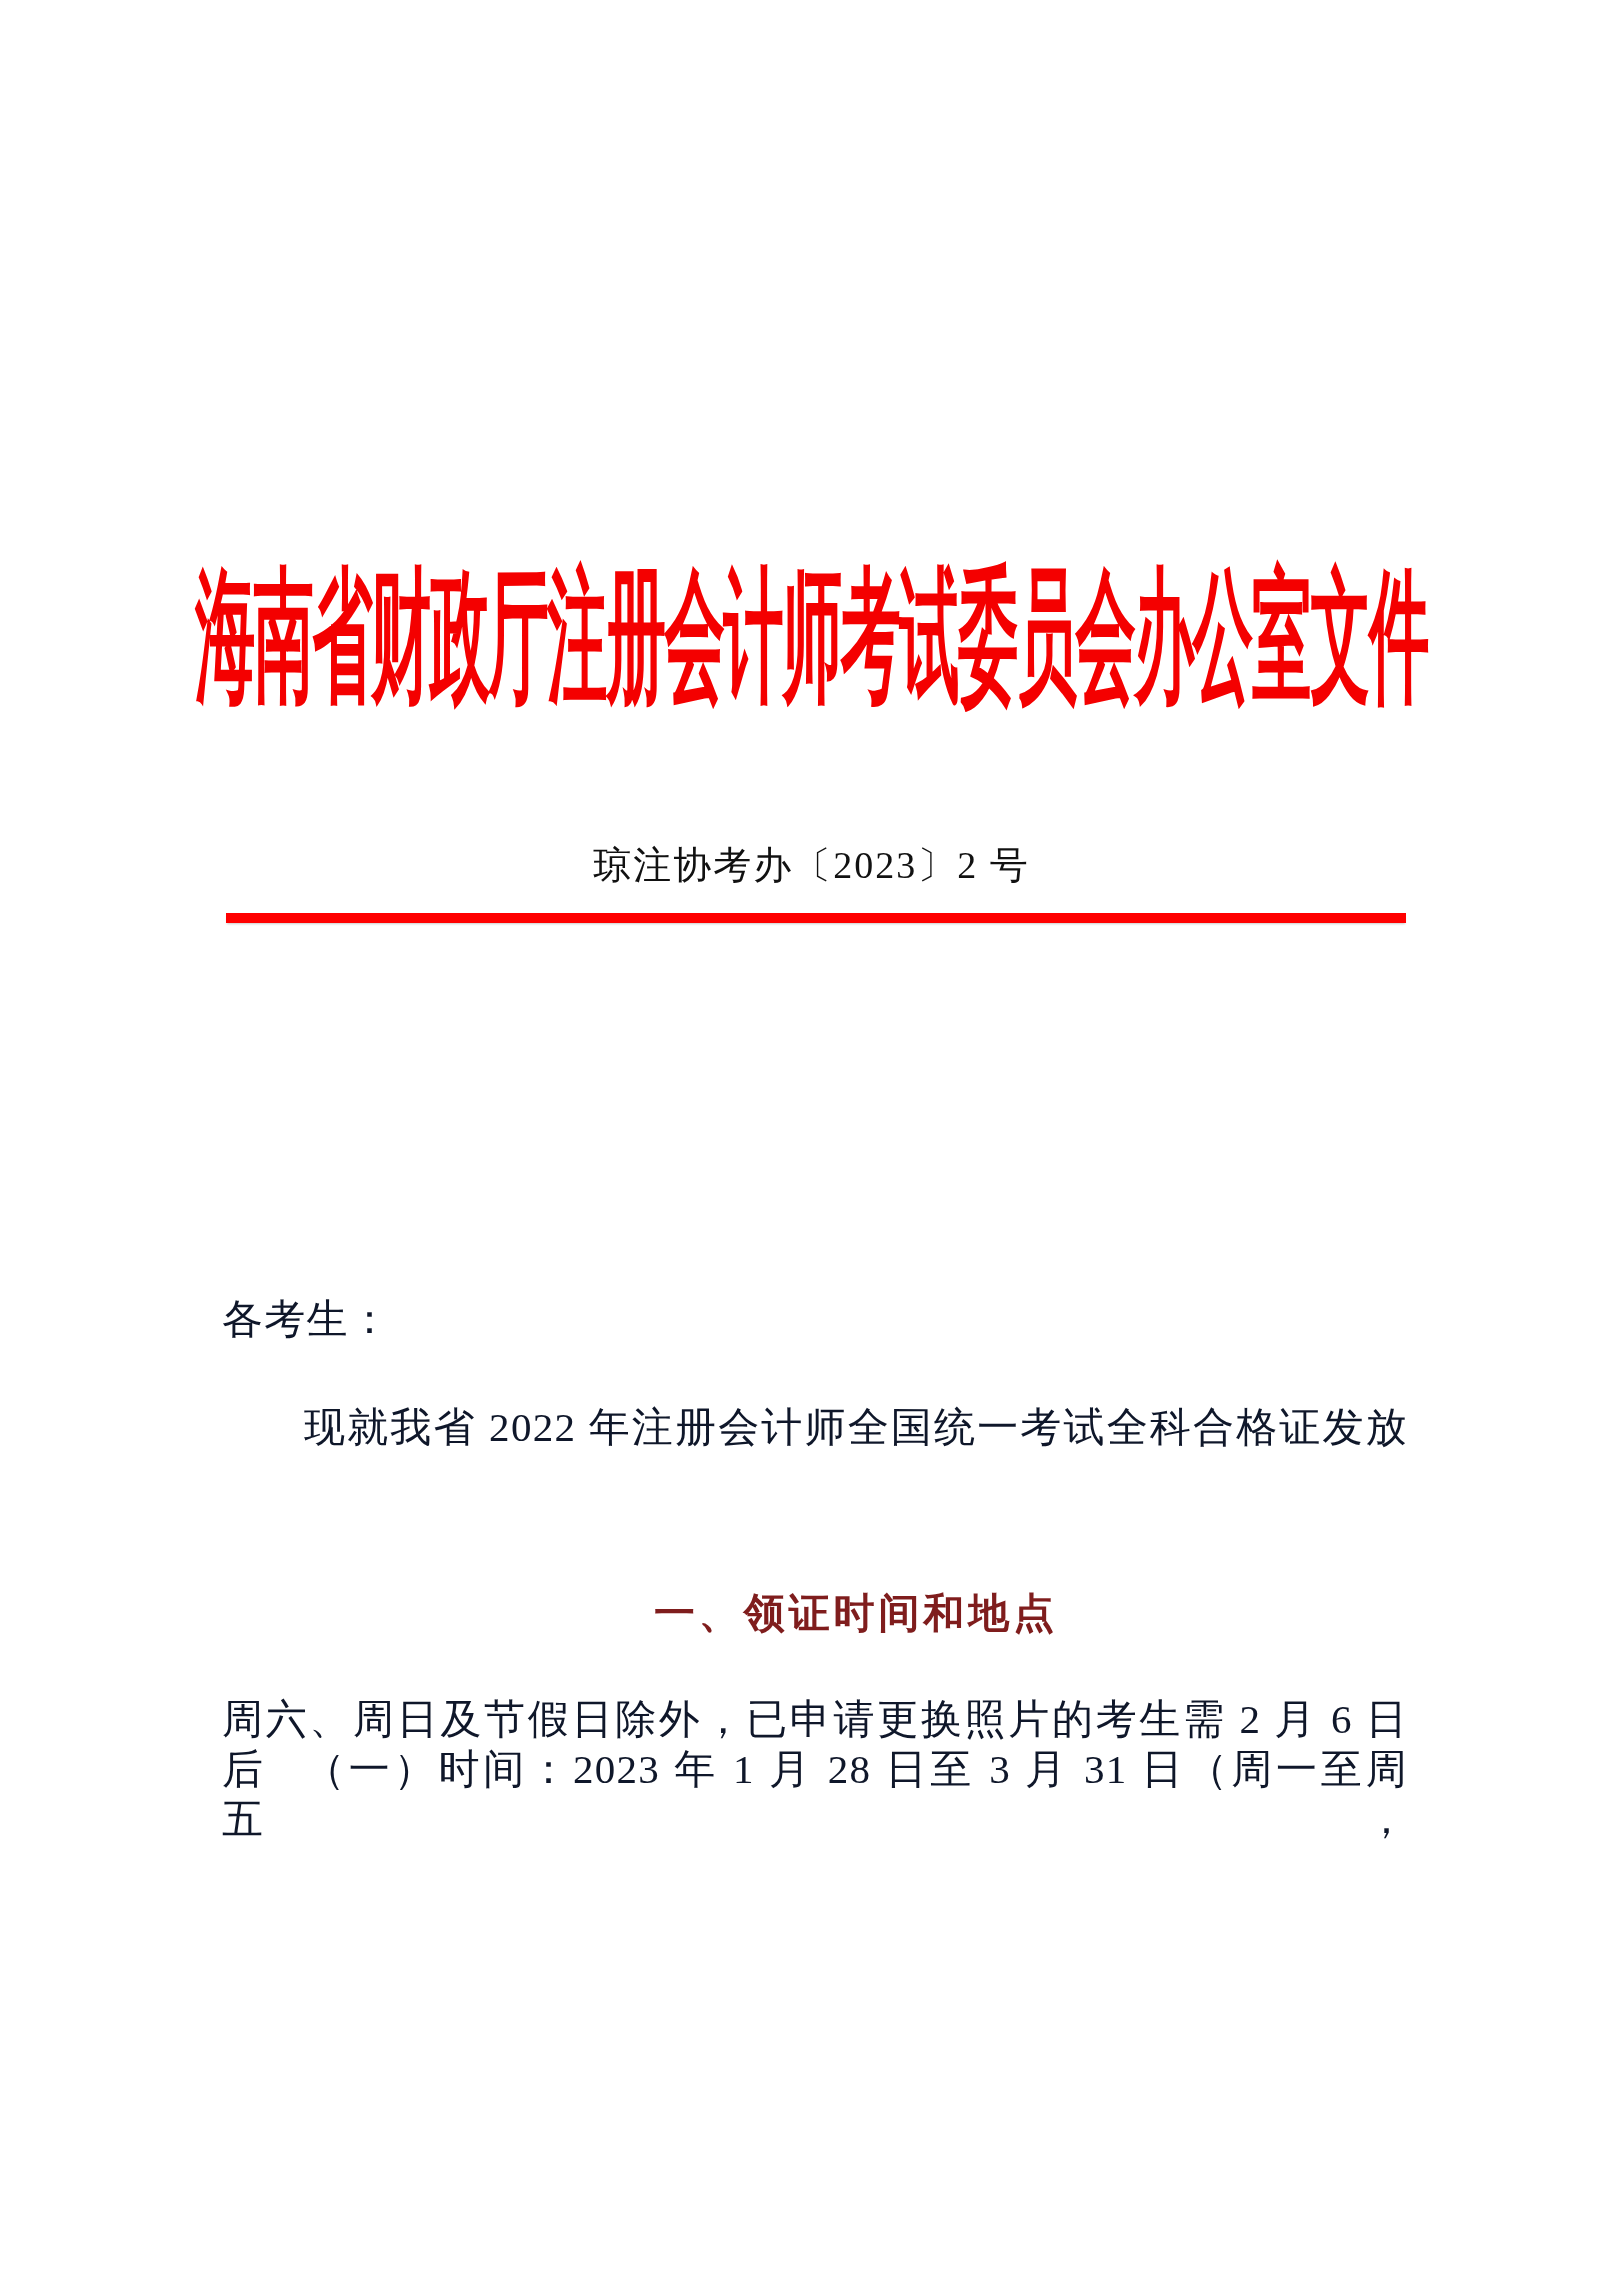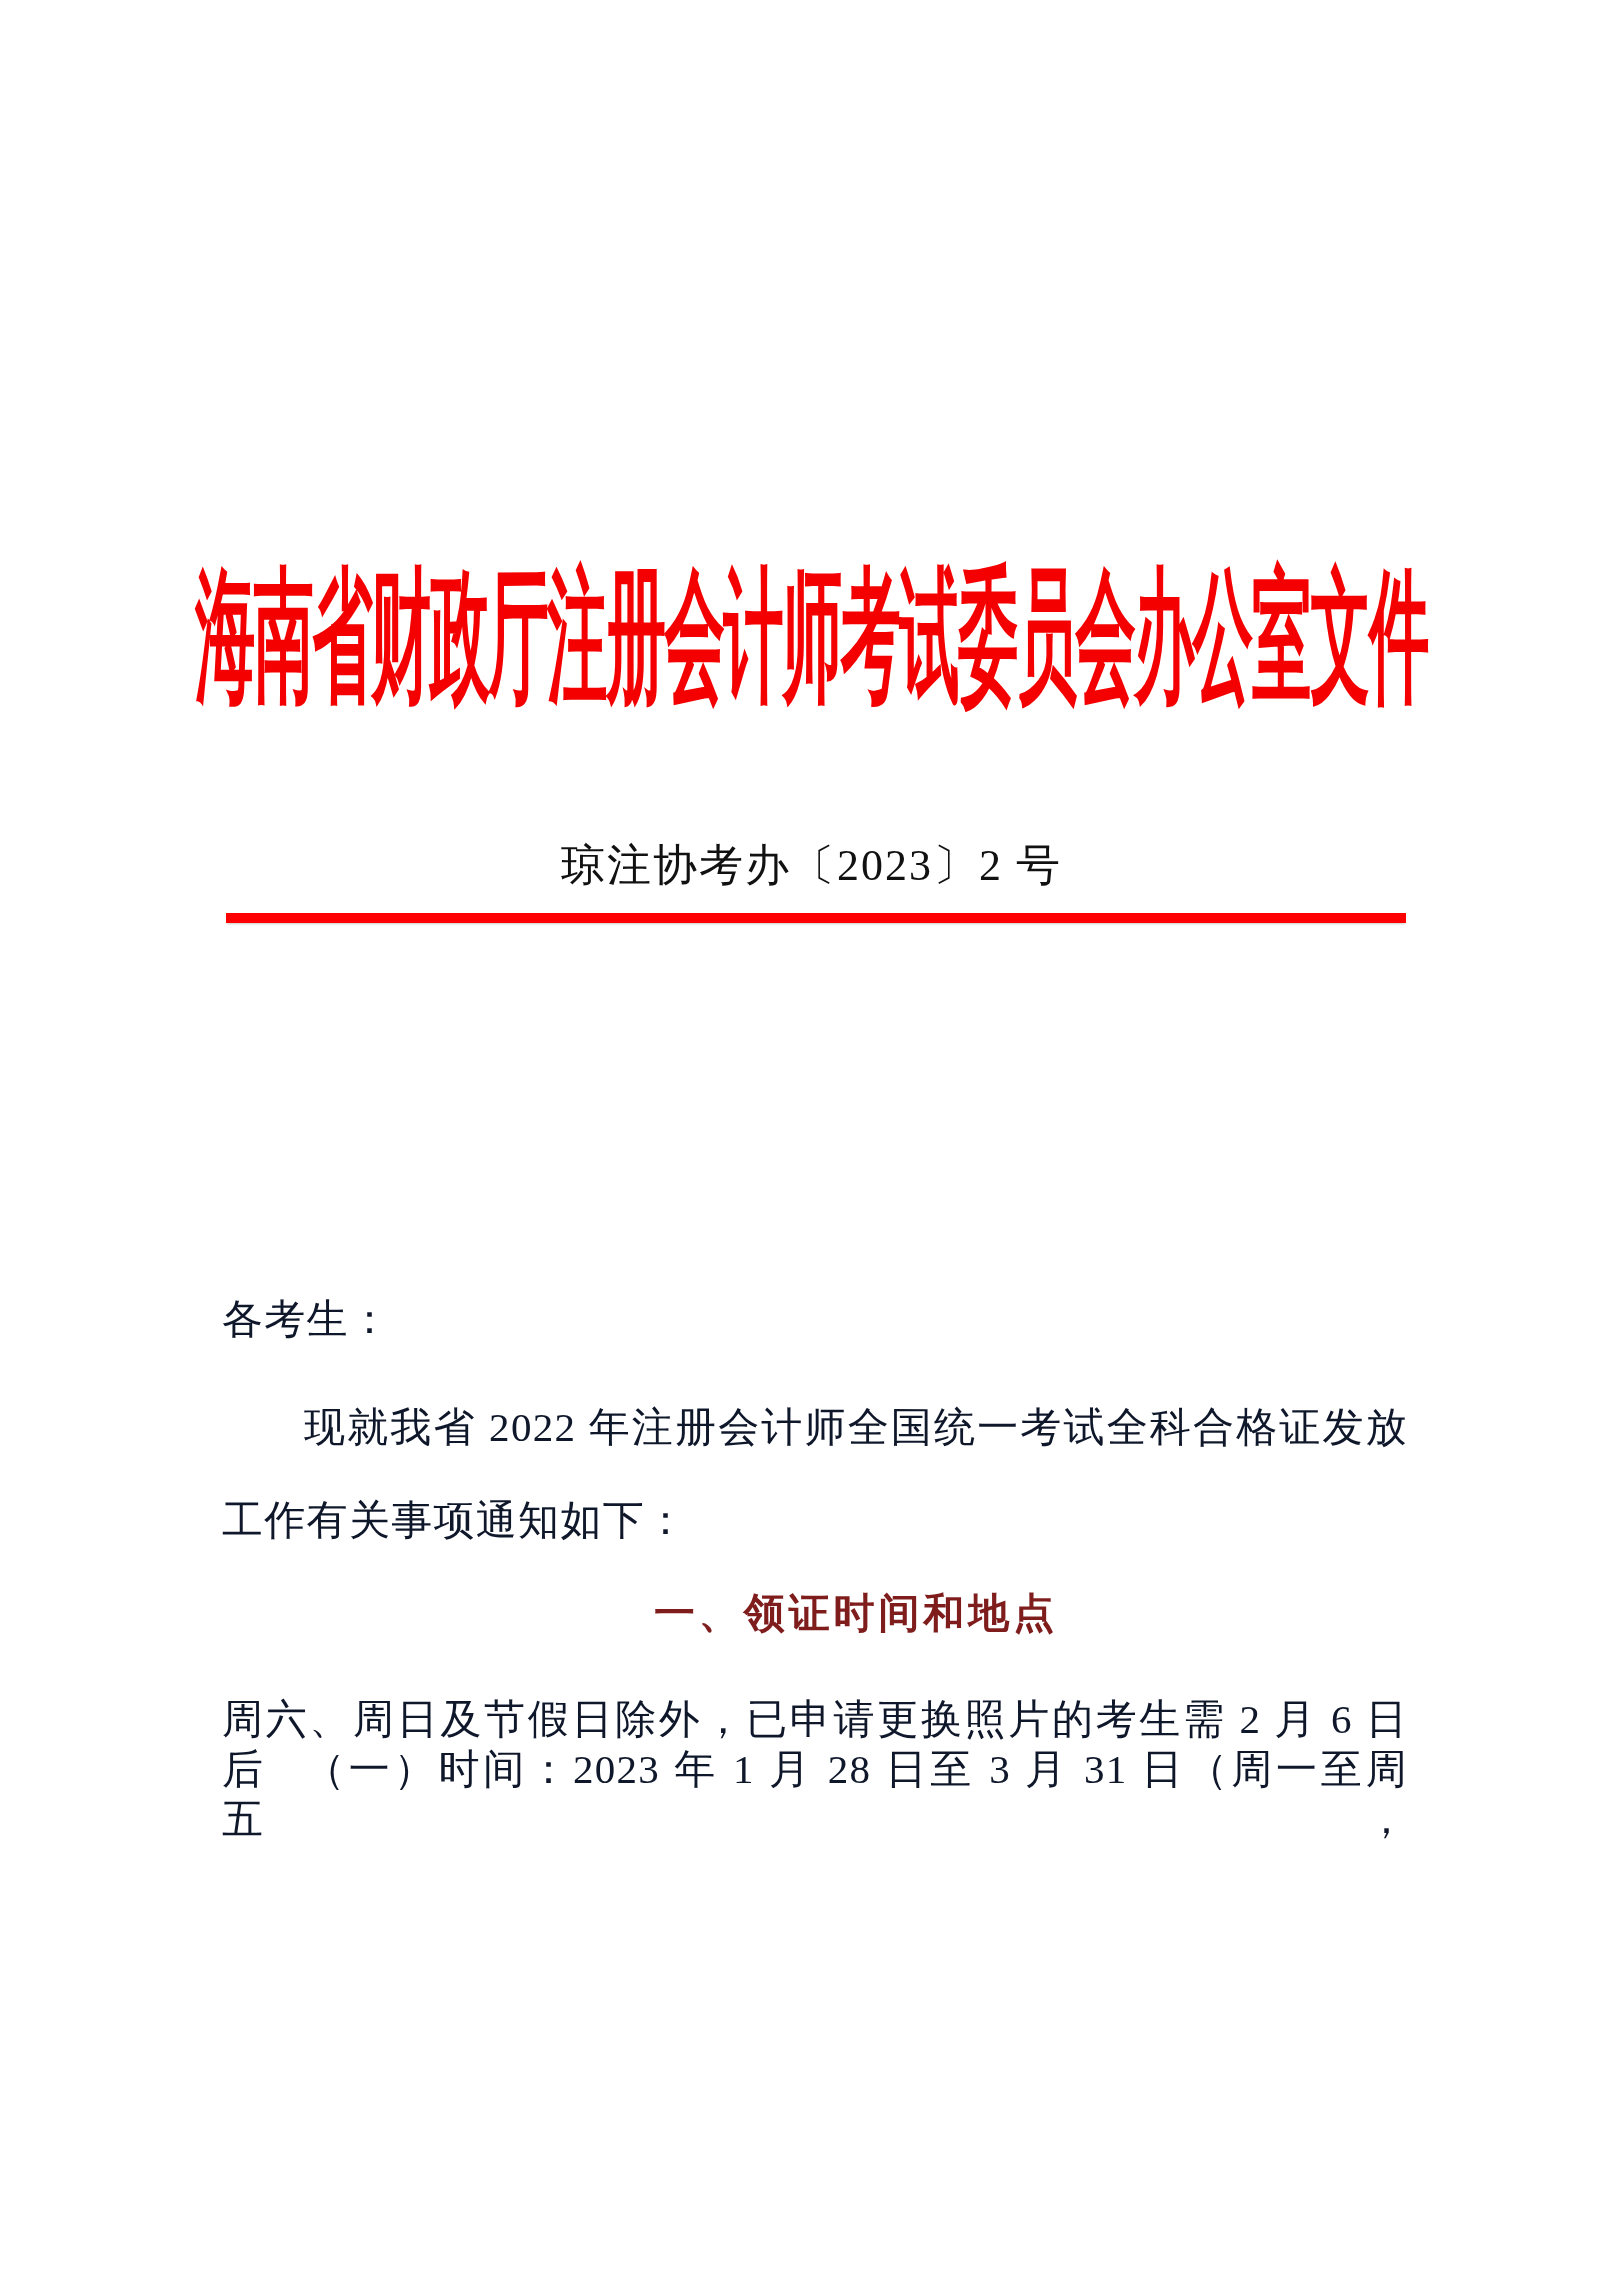--- a/index.html
+++ b/index.html
@@ -39,21 +39,21 @@
     transform: scaleY(2.42);
     transform-origin: center;
   }
   
   .doc-number {
     position: absolute;
     top: 844px;
     left: 0;
     width: 100%;
     text-align: center;
-    font-size: 44px;
+    font-size: 38px;
     line-height: 43px;
     letter-spacing: 2px;
     color: #111111;
     white-space: nowrap;
   }
   
   .red-rule {
     position: absolute;
     top: 913px;
     left: 226px;
@@ -120,21 +120,20 @@
 
   <div class="doc-number">琼注协考办〔2023〕2 号</div>
 
   <div class="red-rule"></div>
 
 
   <div class="bline l1">各考生：</div>
 
   <div class="bline l2 indent justify">现就我省 2022 年注册会计师全国统一考试全科合格证发放</div>
 
-  <div class="bline l3">工作有关事项通知如下：</div>
 
   <div class="bline l4 heading indent">一、领证时间和地点</div>
 
   <div class="bline l5 indent justify">（一）时间：2023 年 1 月 28 日至 3 月 31 日（周一至周五，</div>
 
   <div class="bline l6 justify">周六、周日及节假日除外，已申请更换照片的考生需 2 月 6 日后</div>
 
 
 </div>
 

